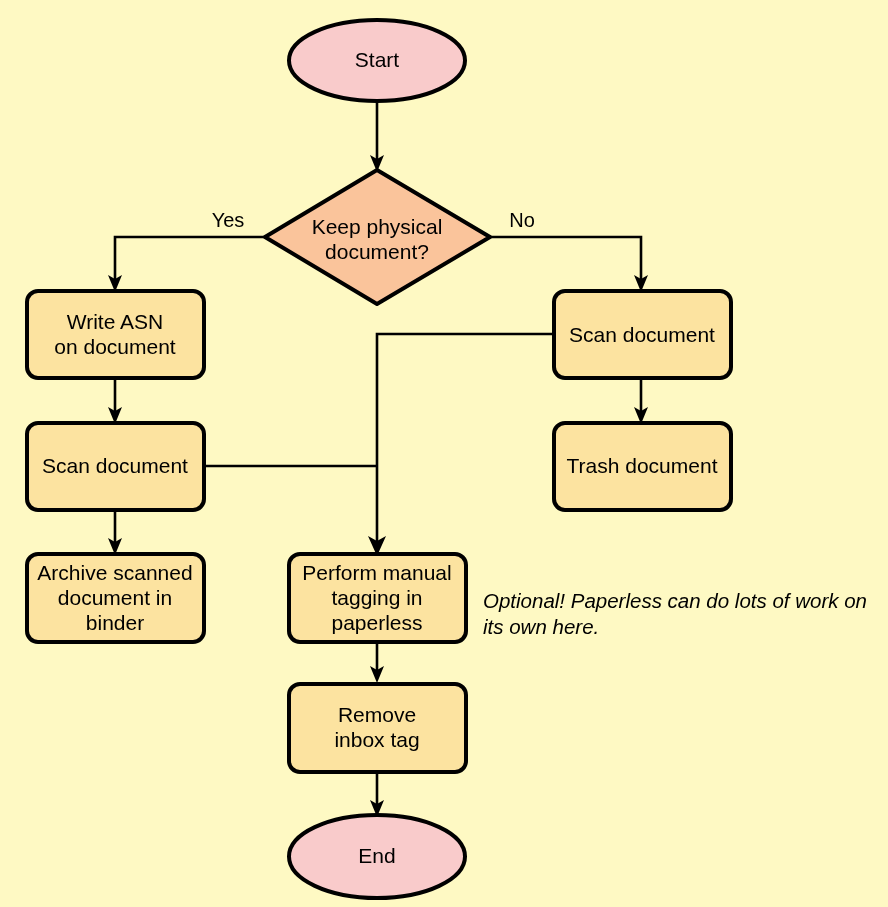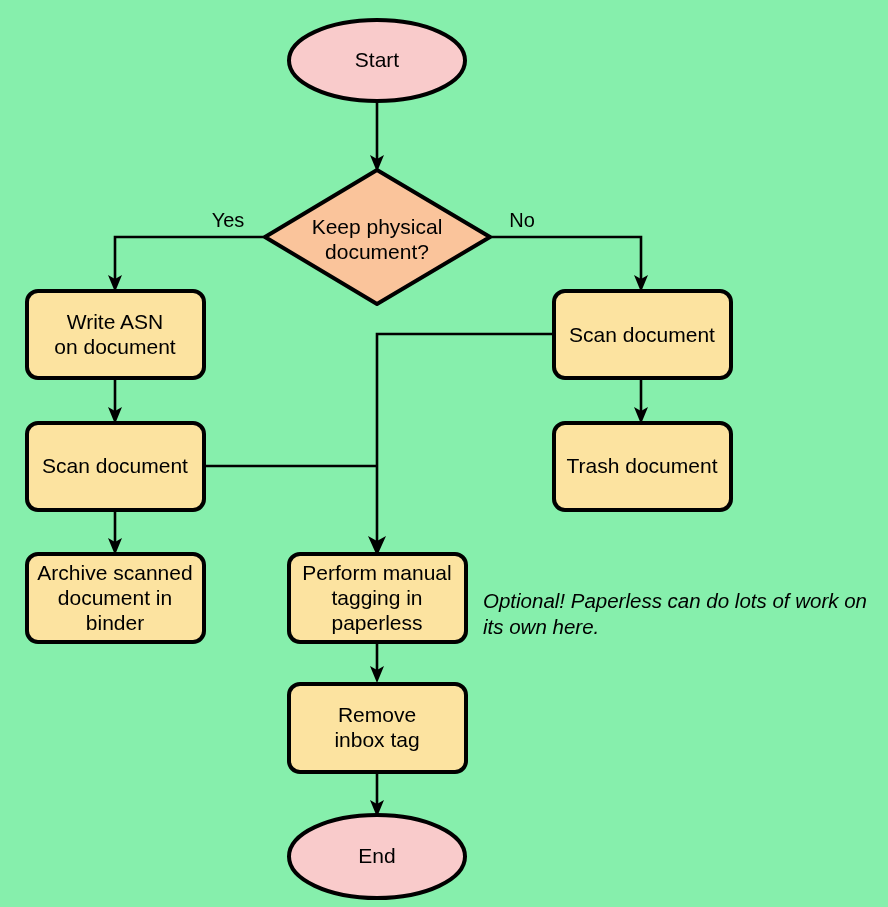--- a/index.html
+++ b/index.html
@@ -11,21 +11,21 @@
   body {
     width: 888px;
     height: 907px;
     font-family: "Liberation Sans", sans-serif;
     overflow: hidden;
   }
   #flow-root {
     position: relative;
     width: 888px;
     height: 907px;
-    background: #86efac;
+    background: #fef9c3;
     text-decoration: underline;
   }
   #flow-svg {
     position: absolute;
     left: 0;
     top: 0;
     width: 888px;
     height: 907px;
     display: block;
   }

